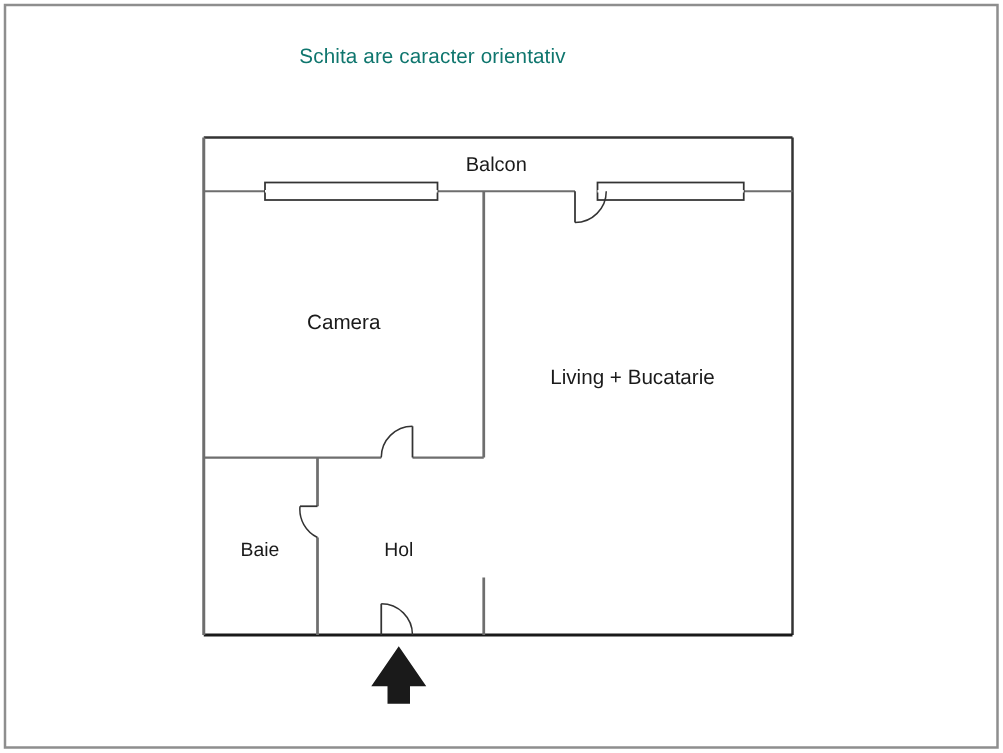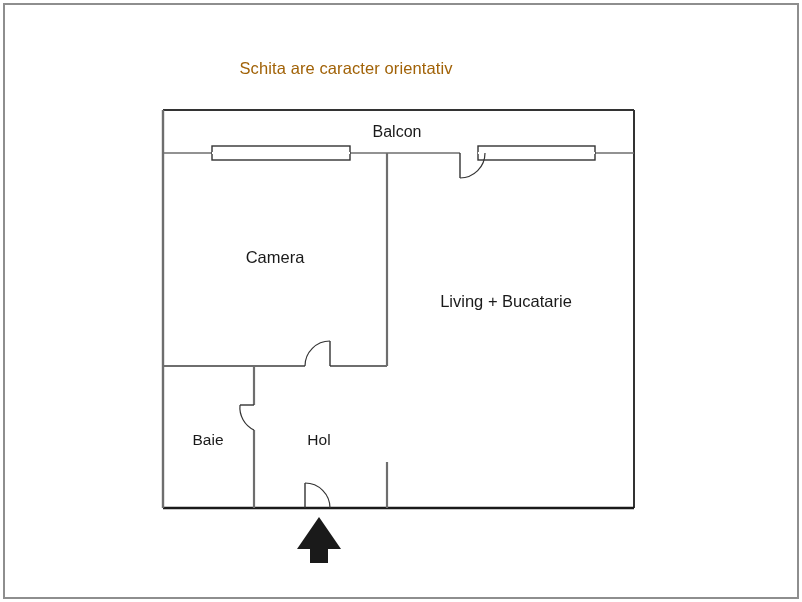--- a/index.html
+++ b/index.html
@@ -33,24 +33,23 @@
     box-sizing: border-box;
     pointer-events: none;
   }
   #plan-title {
     position: absolute;
     left: 0;
     top: 36px;
     width: 692px;
     text-align: center;
     font-size: 16.5px;
-    color: #a16207;
+    color: #0f766e;
     letter-spacing: 0.1px;
     white-space: nowrap;
-    margin-top: 23px;
   }
   #plan-svg {
     position: absolute;
     left: 0;
     top: 0;
   }
   .room-label {
     font-family: "Liberation Sans", sans-serif;
     fill: #1a1a1a;
     text-anchor: middle;

